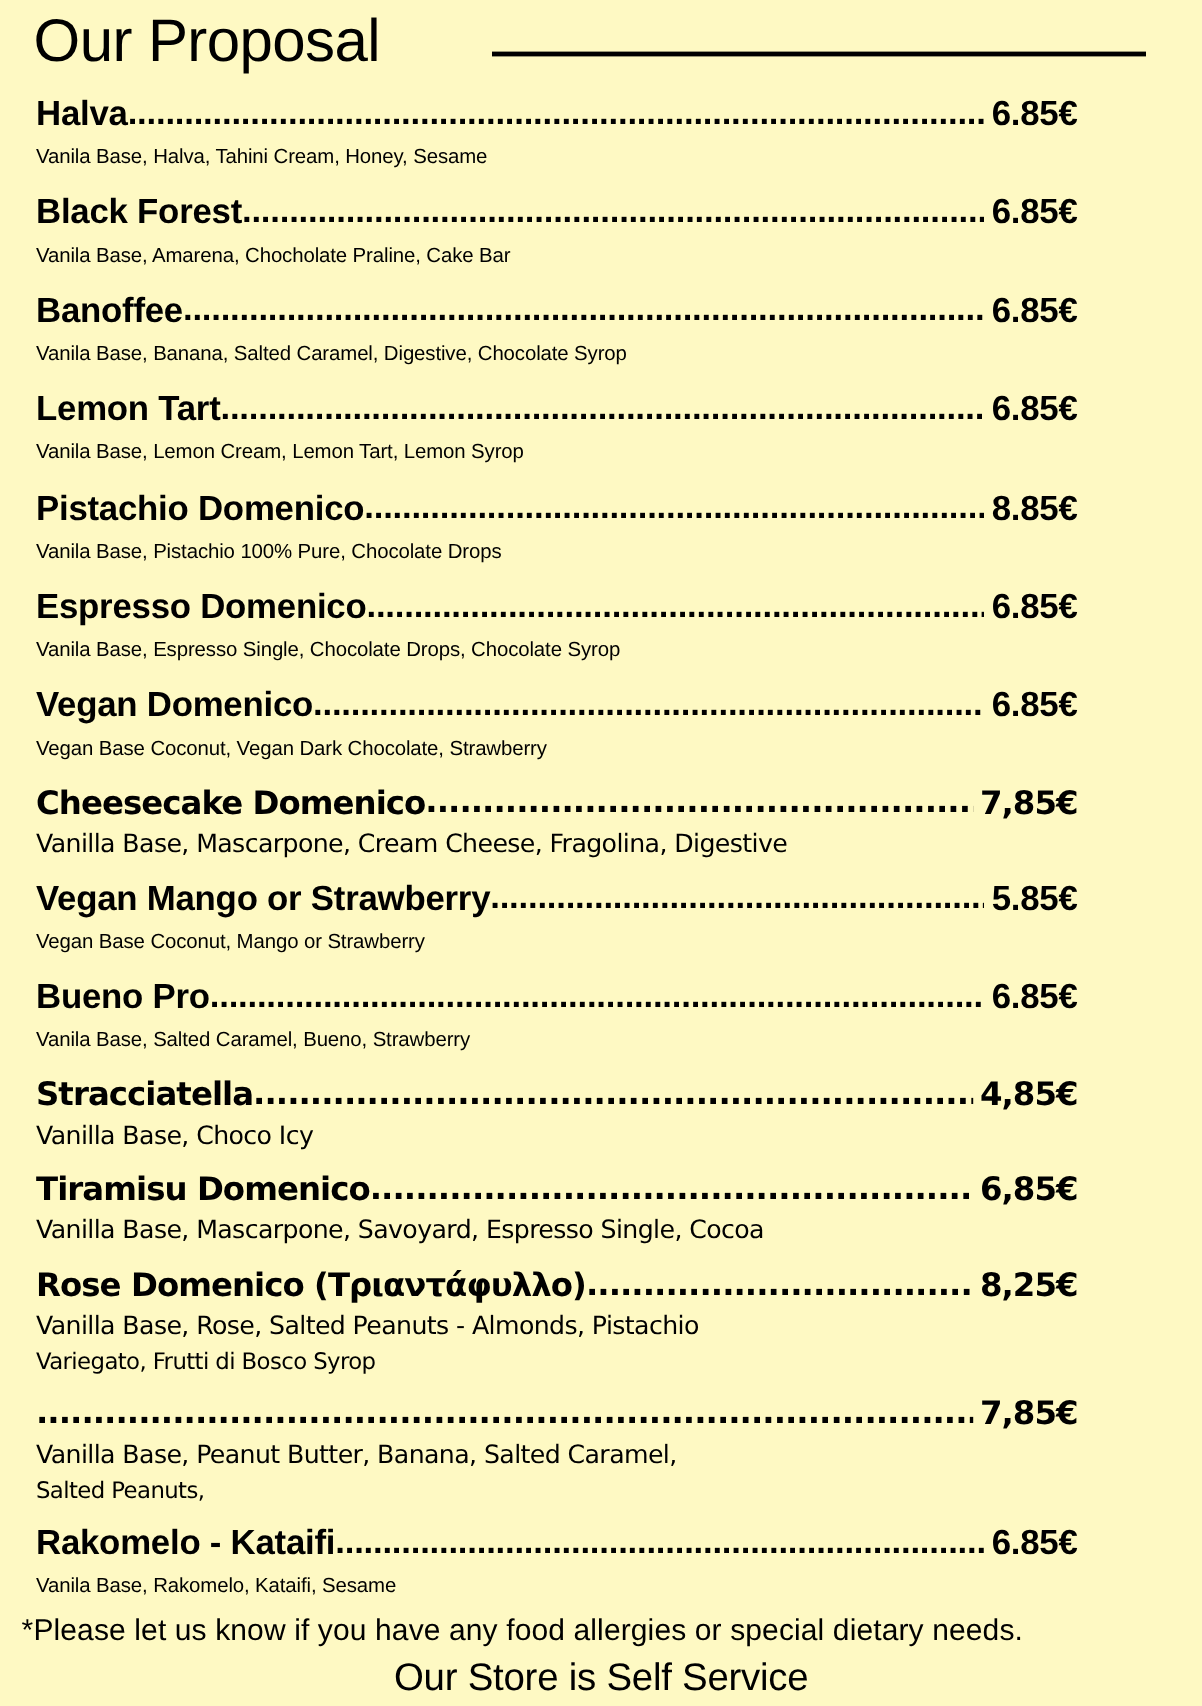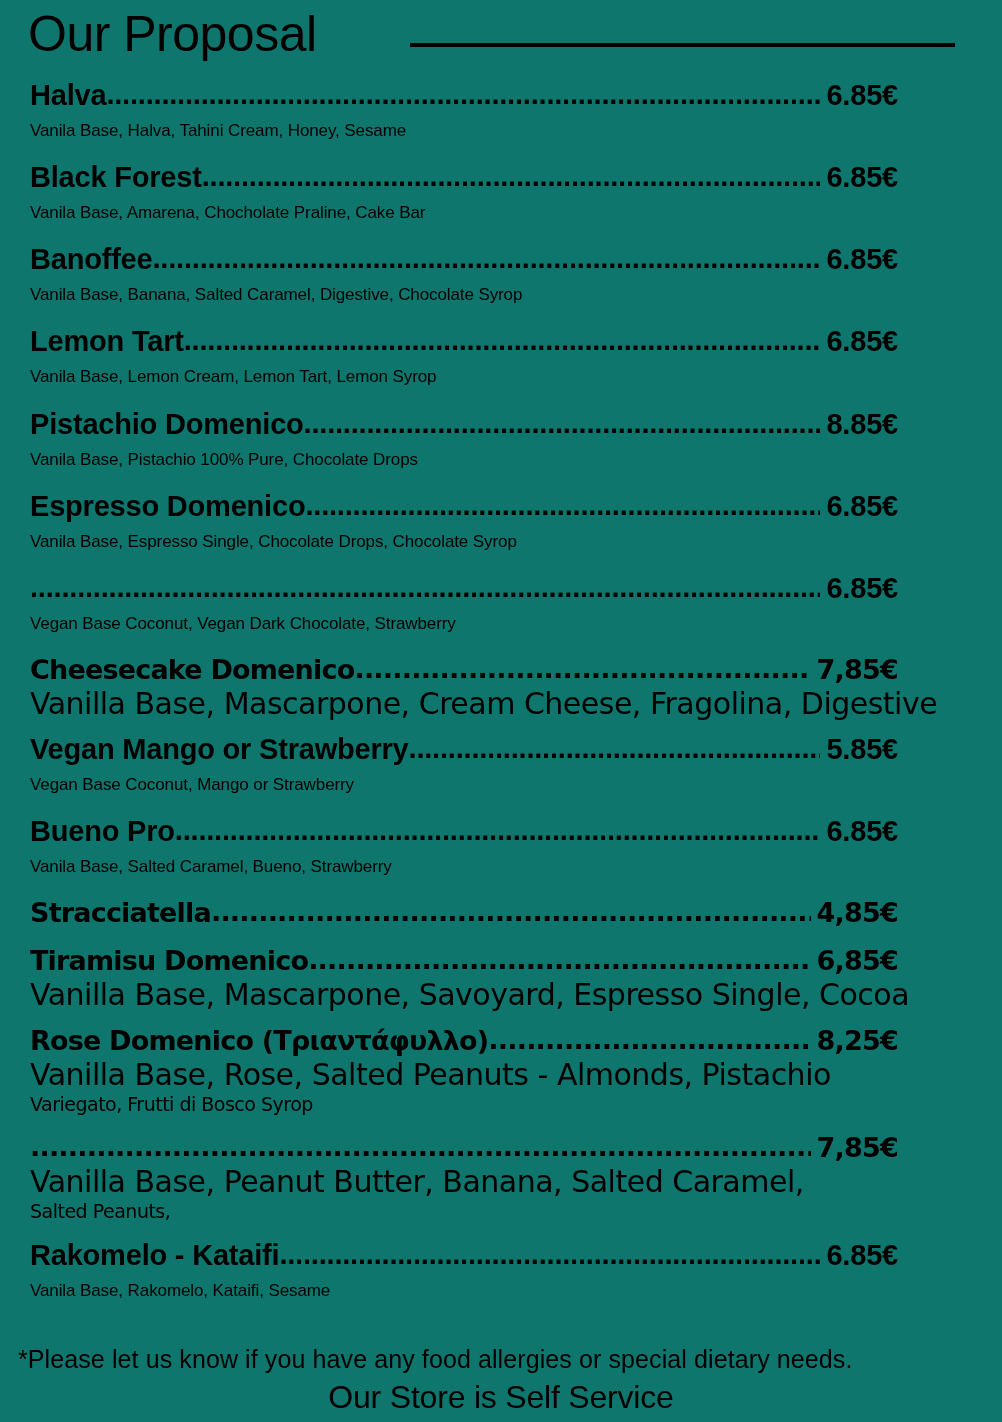--- a/index.html
+++ b/index.html
@@ -4,21 +4,21 @@
 <style>
   html, body {
     margin: 0;
     padding: 0;
     background: #ffffff;
   }
   #page {
     position: relative;
     width: 1002px;
     height: 1422px;
-    background: #0f766e;
+    background: #fef9c3;
     color: #000000;
     overflow: hidden;
     font-family: "Liberation Sans", sans-serif;
     -webkit-font-smoothing: antialiased;
   }
 
   
   .header {
     position: absolute;
     left: 0; top: 0;
@@ -120,21 +120,21 @@
   .font-geometric .leader,
   .font-geometric .item-price {
     font-family: "DejaVu Sans", sans-serif;
     font-size: 27px;
     line-height: 37px;
     letter-spacing: -0.8px;
   }
   .font-geometric .item-desc,
   .font-geometric .item-desc-extra {
     font-family: "DejaVu Sans", sans-serif;
-    font-size: 30px;
+    font-size: 21px;
     line-height: 31px;
     letter-spacing: -0.5px;
   }
   .font-geometric .item-desc-extra {
     font-size: 19px;
     line-height: 28px;
   }
 
   
   .footer {
@@ -216,20 +216,21 @@
       <div class="item font-grotesque" style="margin-top: 11.14px;">
         <div class="item-row">
           <span class="item-name">Espresso Domenico</span>
           <span class="leader"></span>
           <span class="item-price">6.85€</span>
         </div>
         <div class="item-desc">Vanila Base, Espresso Single, Chocolate Drops, Chocolate Syrop</div>
       </div>
       <div class="item font-grotesque" style="margin-top: 11.14px;">
         <div class="item-row">
+          <span class="item-name">Vegan Domenico</span>
           <span class="leader"></span>
           <span class="item-price">6.85€</span>
         </div>
         <div class="item-desc">Vegan Base Coconut, Vegan Dark Chocolate, Strawberry</div>
       </div>
       <div class="item font-geometric" style="margin-top: 11.14px;">
         <div class="item-row">
           <span class="item-name">Cheesecake Domenico</span>
           <span class="leader"></span>
           <span class="item-price">7,85€</span>
@@ -251,20 +252,21 @@
           <span class="item-price">6.85€</span>
         </div>
         <div class="item-desc">Vanila Base, Salted Caramel, Bueno, Strawberry</div>
       </div>
       <div class="item font-geometric" style="margin-top: 11.14px;">
         <div class="item-row">
           <span class="item-name">Stracciatella</span>
           <span class="leader"></span>
           <span class="item-price">4,85€</span>
         </div>
+        <div class="item-desc">Vanilla Base, Choco Icy</div>
       </div>
       <div class="item font-geometric" style="margin-top: 11.14px;">
         <div class="item-row">
           <span class="item-name">Tiramisu Domenico</span>
           <span class="leader"></span>
           <span class="item-price">6,85€</span>
         </div>
         <div class="item-desc">Vanilla Base, Mascarpone, Savoyard, Espresso Single, Cocoa</div>
       </div>
       <div class="item font-geometric" style="margin-top: 11.14px;">

